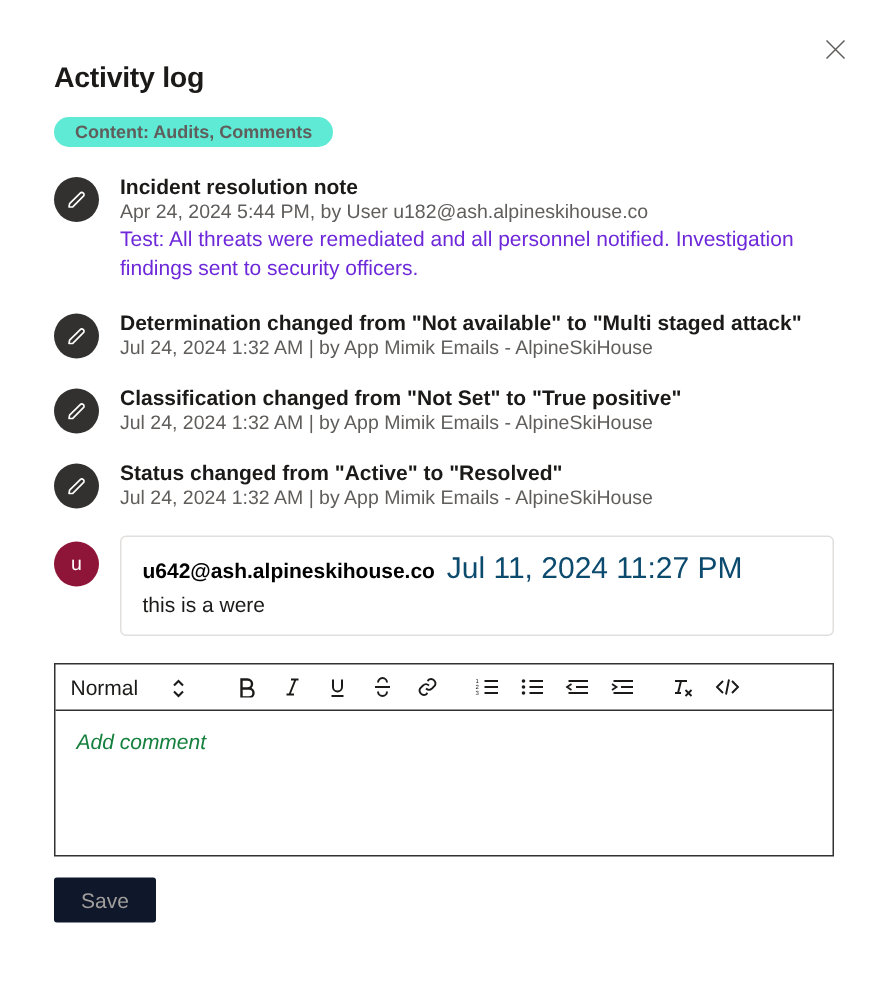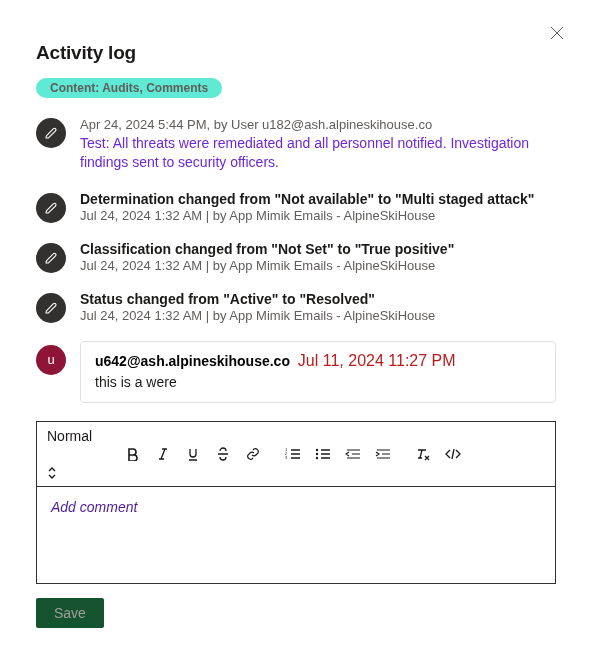--- a/index.html
+++ b/index.html
@@ -95,63 +95,62 @@
   .entry-text  { color: #6d28d9; font-size: 14px; margin-top: 2px; line-height: 1.38; }
 
   .comment-card {
     flex: 1;
     border: 1px solid #e1dfdd;
     border-radius: 4px;
     padding: 10px 14px 12px 14px;
     background: #fff;
   }
   .comment-card .c-author { font-weight: 600; font-size: 14px; color:#000000; }
-  .comment-card .c-time   { color: #b91c1c; font-size: 16px; margin-left: 4px; }
+  .comment-card .c-time   { color: #0c4a6e; font-size: 20px; margin-left: 4px; }
   .comment-card .c-body   { margin-top: 4px; font-size: 14px; color:#1b1a19; }
 
   .editor {
     border: 1px solid #323130;
     margin-top: 18px;
   }
   .toolbar {
     display: flex;
     align-items: center;
     gap: 4px;
     padding: 6px 10px;
     border-bottom: 1px solid #323130;
   }
   .style-picker {
     display: flex;
-    align-items: flex-start;
+    align-items: flex-end;
     gap: 22px;
     font-size: 14px;
     padding-right: 10px;
-    flex-direction: column;
   }
   .tb-group { display: flex; align-items: center; gap: 12px; }
   .tb-gap-m { width: 14px; }
   .tb-btn {
     width: 18px; height: 18px;
     display: inline-flex;
     align-items: center;
     justify-content: center;
     color: #1b1a19;
     cursor: pointer;
   }
   .tb-btn svg { display: block; }
 
   .editor-content {
     min-height: 96px;
     padding: 12px 14px;
   }
-  .editor-placeholder { color: #4c1d95; font-style: italic; font-size: 14px; }
+  .editor-placeholder { color: #15803d; font-style: italic; font-size: 14px; }
 
   .save-row { margin-top: 14px; }
   .save-btn {
-    background: #14532d;
+    background: #0f172a;
     border: none;
     color: #a19f9d;
     padding: 7px 18px;
     font-size: 14px;
     border-radius: 2px;
     cursor: not-allowed;
   }
 </style>
 </head>
 <body>
@@ -169,20 +168,21 @@
   <div class="filter-pill">Content: Audits, Comments</div>
 
   
   <div class="entry">
     <div class="badge">
       <svg width="14" height="14" viewBox="0 0 14 14">
           <path d="M2 12 L2.4 9.8 L9.5 2.7 a1.4 1.4 0 0 1 2 0 l.1 .1 a1.4 1.4 0 0 1 0 2 L4.5 11.9 Z" fill="none" stroke="#fff" stroke-width="1.1" stroke-linejoin="round"></path>
         </svg>
     </div>
     <div class="entry-body">
+      <div class="entry-title">Incident resolution note</div>
       <div class="entry-meta">Apr 24, 2024 5:44 PM, by User u182@ash.alpineskihouse.co</div>
       <div class="entry-text">Test: All threats were remediated and all personnel notified. Investigation findings sent to security officers.</div>
     </div>
   </div>
 
   
   <div class="entry">
     <div class="badge">
       <svg width="14" height="14" viewBox="0 0 14 14">
           <path d="M2 12 L2.4 9.8 L9.5 2.7 a1.4 1.4 0 0 1 2 0 l.1 .1 a1.4 1.4 0 0 1 0 2 L4.5 11.9 Z" fill="none" stroke="#fff" stroke-width="1.1" stroke-linejoin="round"></path>

